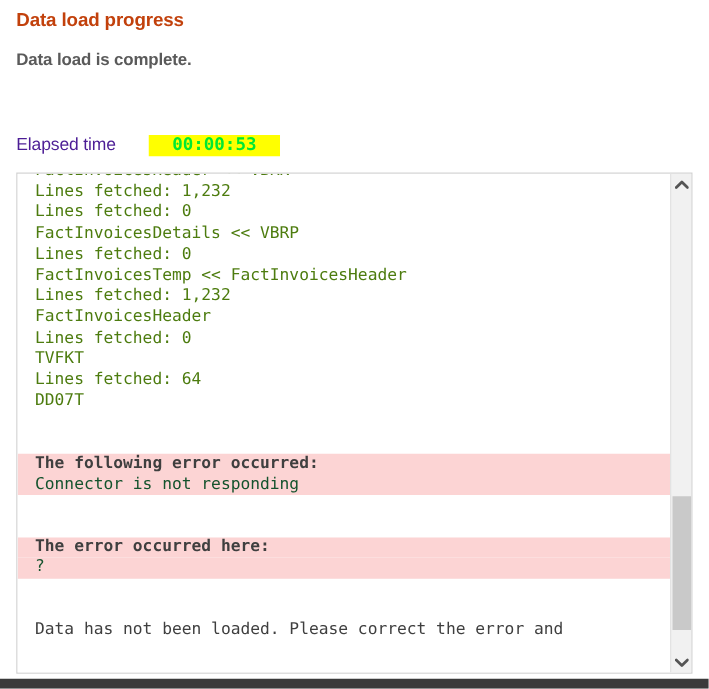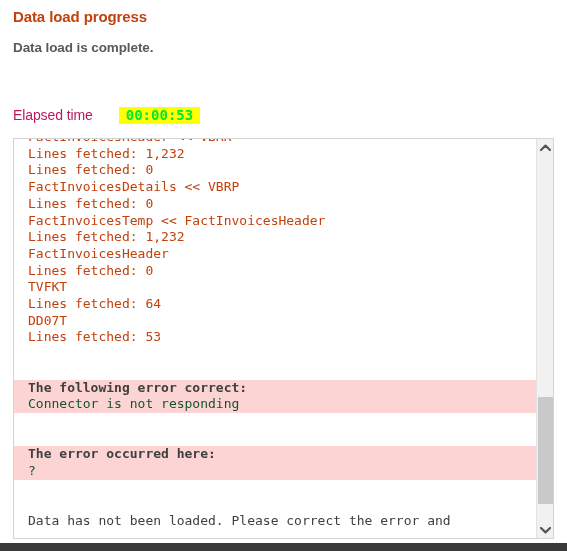--- a/index.html
+++ b/index.html
@@ -42,32 +42,32 @@
   .elapsed-row {
     position: absolute;
     left: 13px;
     top: 107px;
     display: flex;
     align-items: baseline;
   }
 
   .elapsed-label {
     font-size: 14px;
-    color: #be185d;
+    color: #4c1d95;
     letter-spacing: -0.1px;
   }
 
   .elapsed-value {
     margin-left: 26px;
     font-family: "DejaVu Sans Mono", "Liberation Mono", monospace;
     font-size: 14px;
     font-weight: bold;
     color: #00e832;
     background: #ffff00;
-    padding: 0 7px;
+    padding: 0 19px;
     line-height: 17px;
   }
 
   
   .log-panel {
     position: absolute;
     left: 13px;
     top: 138px;
     width: 541px;
     height: 401px;
@@ -88,21 +88,21 @@
     position: absolute;
     left: 0;
     top: -10px;           
     width: 100%;
   }
 
   .log-line {
     font-family: "DejaVu Sans Mono", "Liberation Mono", monospace;
     font-size: 13px;
     line-height: 16.7px;
-    color: #c2410c;
+    color: #4d7c0f;
     white-space: pre;
     padding-left: 14px;
   }
 
   .log-line.blank { color: transparent; }
 
   .log-line.error-head,
   .log-line.error-body {
     background: #fcd4d4;
     padding-left: 14px;
@@ -177,24 +177,23 @@
         <div class="log-line normal">Lines fetched: 0</div>
         <div class="log-line normal">FactInvoicesDetails &lt;&lt; VBRP</div>
         <div class="log-line normal">Lines fetched: 0</div>
         <div class="log-line normal">FactInvoicesTemp &lt;&lt; FactInvoicesHeader</div>
         <div class="log-line normal">Lines fetched: 1,232</div>
         <div class="log-line normal">FactInvoicesHeader</div>
         <div class="log-line normal">Lines fetched: 0</div>
         <div class="log-line normal">TVFKT</div>
         <div class="log-line normal">Lines fetched: 64</div>
         <div class="log-line normal">DD07T</div>
-        <div class="log-line normal">Lines fetched: 53</div>
-        <div class="log-line blank"> </div>
-        <div class="log-line blank"> </div>
-        <div class="log-line error-head">The following error correct:</div>
+        <div class="log-line blank"> </div>
+        <div class="log-line blank"> </div>
+        <div class="log-line error-head">The following error occurred:</div>
         <div class="log-line error-body">Connector is not responding</div>
         <div class="log-line blank"> </div>
         <div class="log-line blank"> </div>
         <div class="log-line error-head">The error occurred here:</div>
         <div class="log-line error-body">?</div>
         <div class="log-line blank"> </div>
         <div class="log-line blank"> </div>
         <div class="log-line tail">Data has not been loaded. Please correct the error and</div>
       </div>
   </div>

